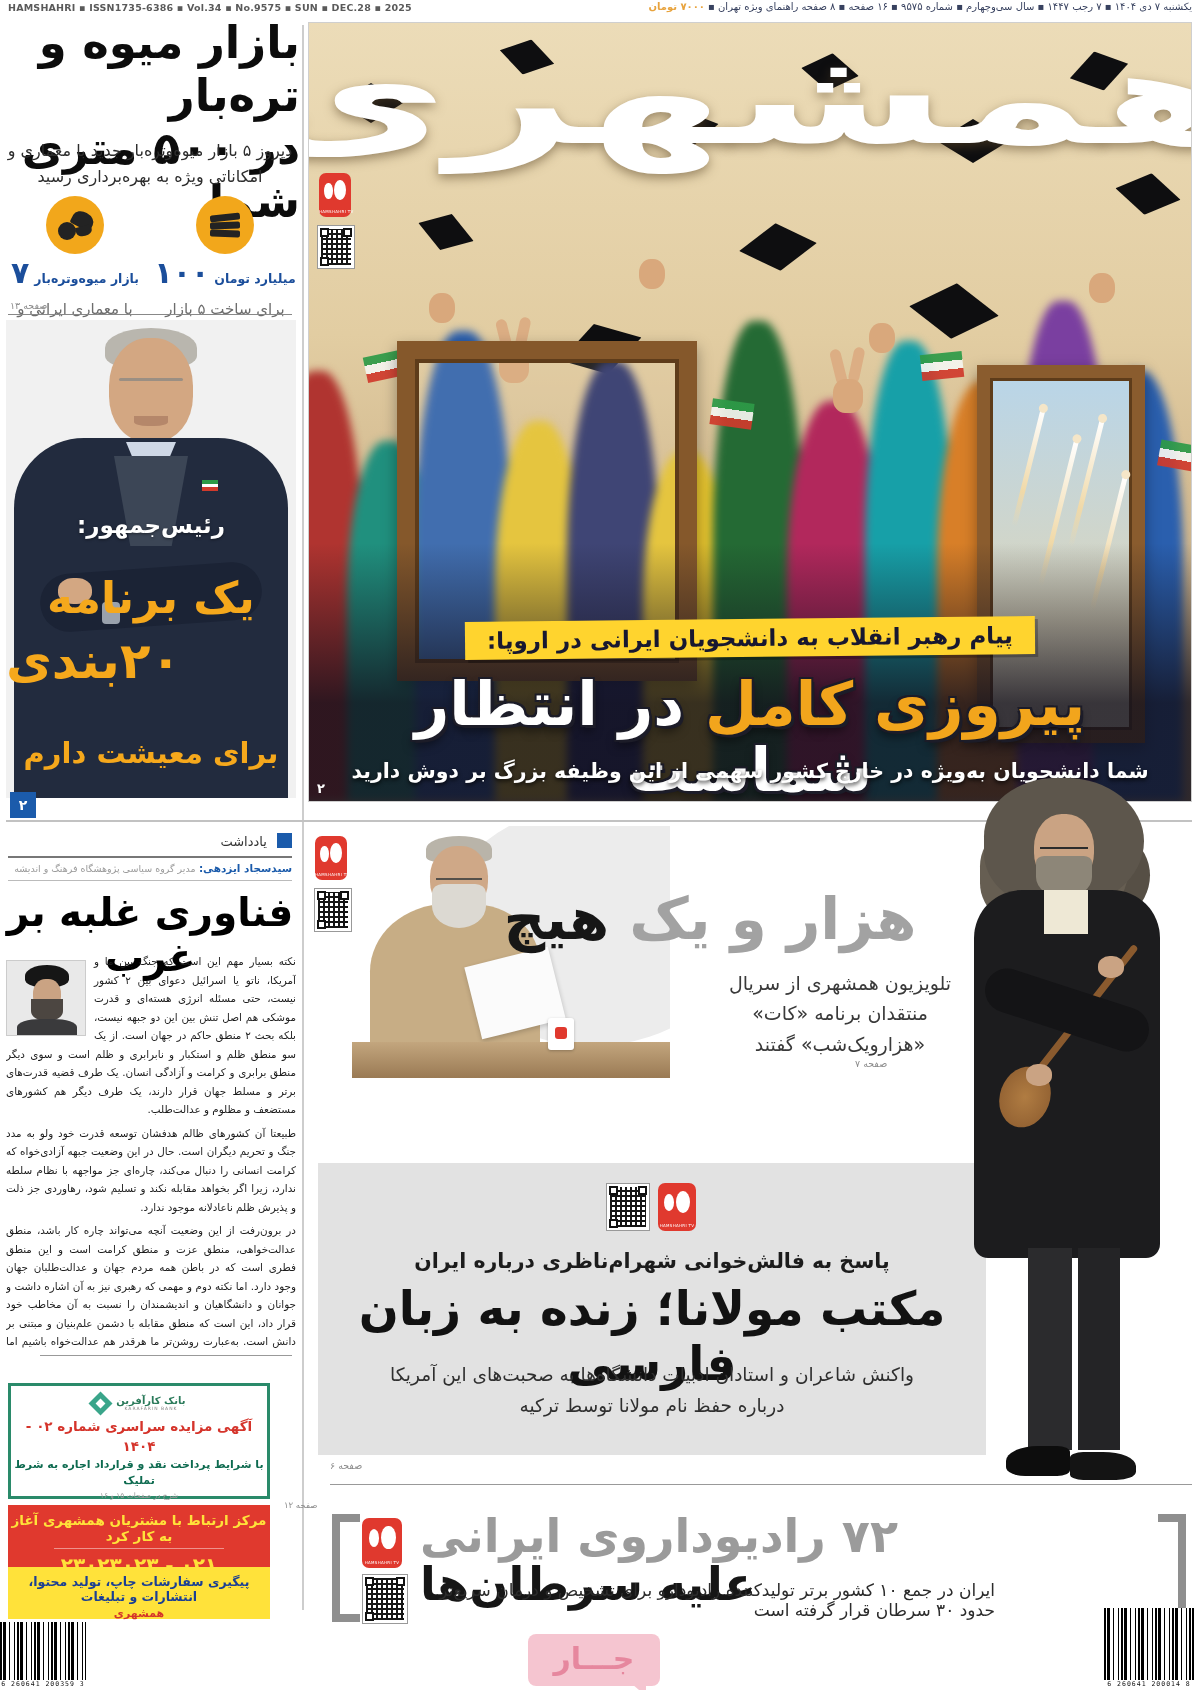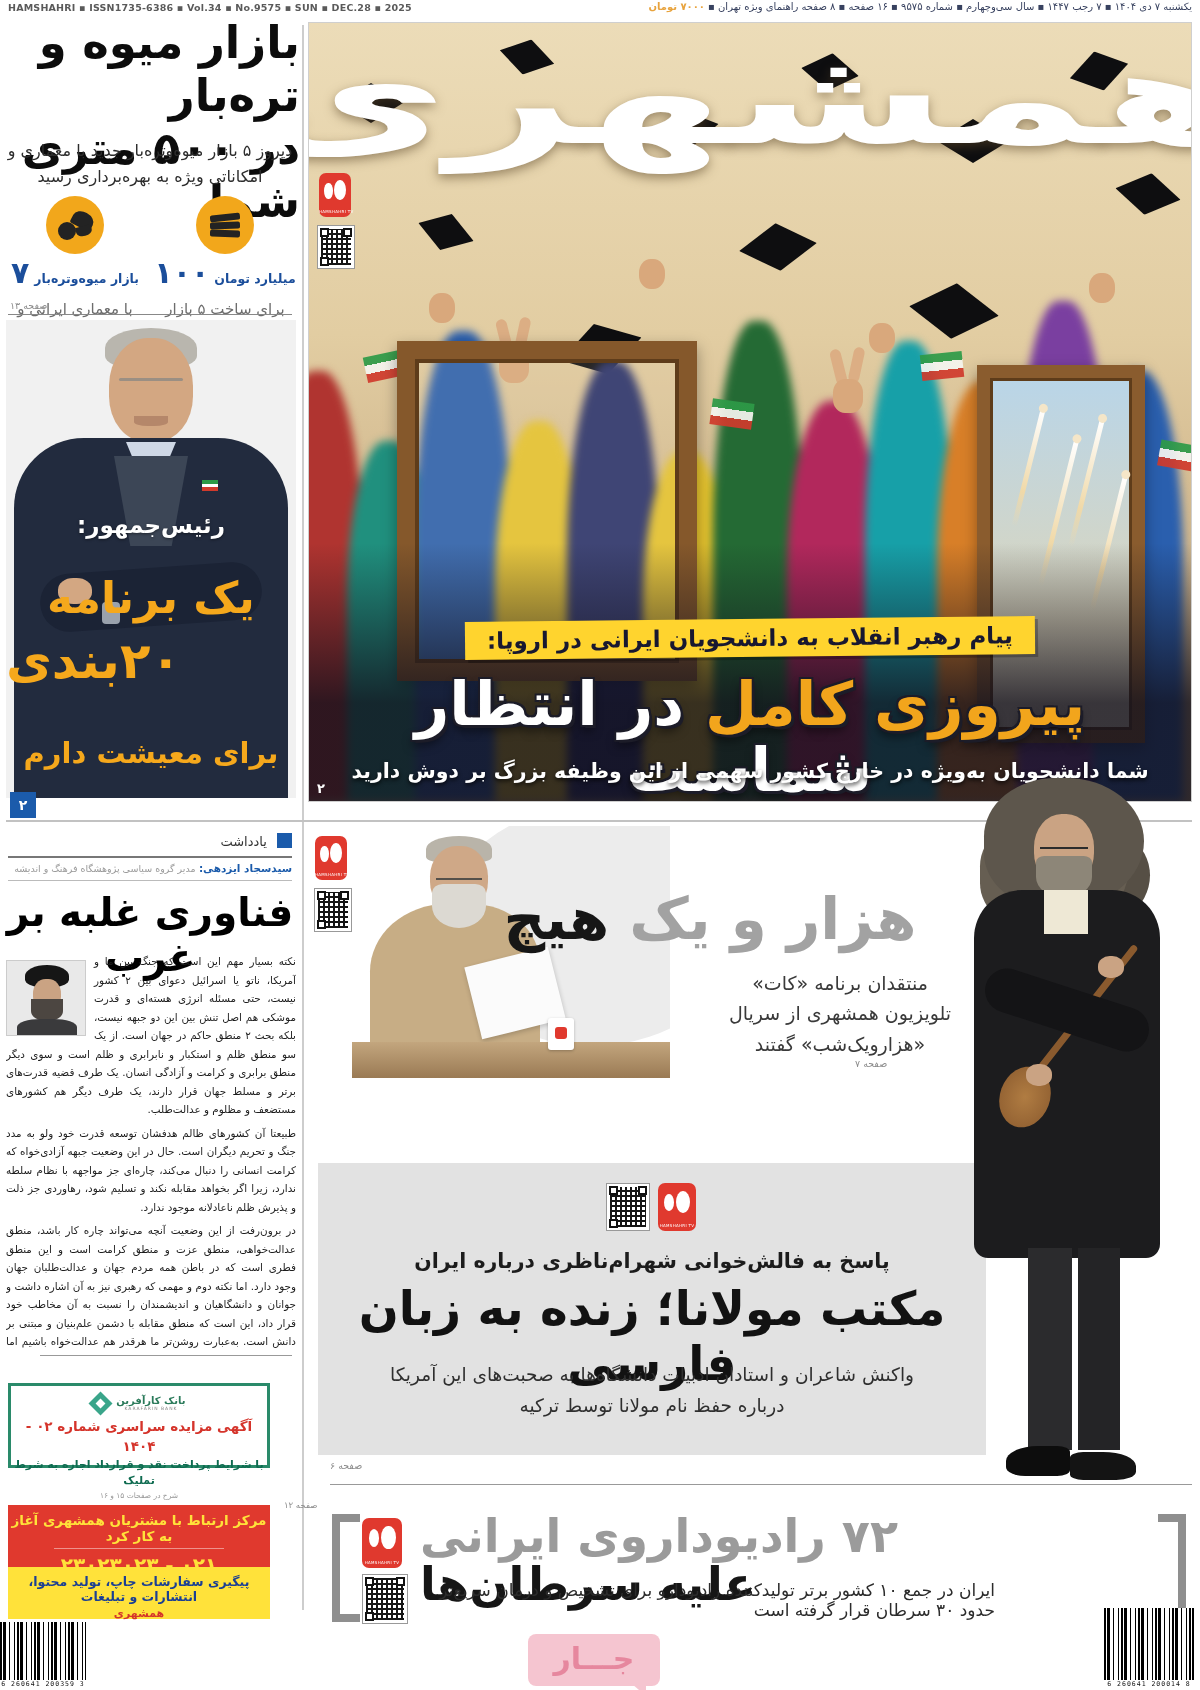--- a/index.html
+++ b/index.html
@@ -120,21 +120,21 @@
              font-size:10.4px;line-height:1.78;text-align:justify;color:#1d1d1d}
   .note-body p{margin-bottom:5px}
   .cleric{float:left;width:80px;height:76px;background:#e9e9e9;margin:8px 8px 4px 0;position:relative;overflow:hidden;border:1px solid #ccc}
   .cleric .turban{position:absolute;left:18px;top:4px;width:44px;height:22px;background:#161616;border-radius:50% 50% 35% 35%}
   .cleric .face{position:absolute;left:26px;top:18px;width:28px;height:32px;background:#caa383;border-radius:45%}
   .cleric .beard{position:absolute;left:24px;top:38px;width:32px;height:22px;background:#4c4641;border-radius:0 0 45% 45%}
   .cleric .robe{position:absolute;left:10px;top:58px;width:60px;height:20px;background:#3a3a3c;border-radius:40% 40% 0 0}
   .note-endrule{position:absolute;left:40px;top:1355px;width:252px;height:1px;background:#999}
 
   
-  .kad{position:absolute;left:8px;top:1383px;width:262px;height:85px;border:3px solid #2a8a6a;background:#fff;
+  .kad{position:absolute;left:8px;top:1383px;width:262px;height:116px;border:3px solid #2a8a6a;background:#fff;
        text-align:center;direction:rtl;padding-top:4px}
   .kad-logo{display:flex;direction:ltr;justify-content:center;align-items:center;gap:7px;height:26px}
   .kad-gem{width:17px;height:17px;background:#3aa58a;transform:rotate(45deg);position:relative}
   .kad-gem::after{content:"";position:absolute;left:5px;top:5px;width:7px;height:7px;background:#fff}
   .kad-name{font-size:10px;font-weight:bold;color:#2a7a5a;line-height:1.1}
   .kad-name-en{font-size:4.5px;color:#888;letter-spacing:1px}
   .kad-l1,.kad-l2{font-size:13.5px;font-weight:bold;color:#d5342b;line-height:1.5}
   .kad-l3{font-size:11px;font-weight:bold;color:#0e6b50;line-height:1.5}
   .kad-l4{font-size:7.5px;color:#999;margin-top:1px}
 
@@ -456,22 +456,22 @@
     <div class="f-paper"></div>
     <div class="f-desk"></div>
     <div class="f-mug"></div>
   </div>
 
   <div class="cut-hl">
     <span class="g">هزار و یک</span>
     <span class="b">هیچ</span>
   </div>
   <div class="cut-sub">
+    <div>تلویزیون همشهری از سریال</div>
     <div>منتقدان برنامه «کات»</div>
-    <div>تلویزیون همشهری از سریال</div>
     <div>«هزارویک‌شب» گفتند</div>
   </div>
   <div class="pageref ref7">صفحه ۷</div>
 
   <div class="nazeri">
     <div class="n-hair"></div>
     <div class="n-face"></div>
     <div class="n-glass"></div>
     <div class="n-beard"></div>
     <div class="n-jacket"></div>

